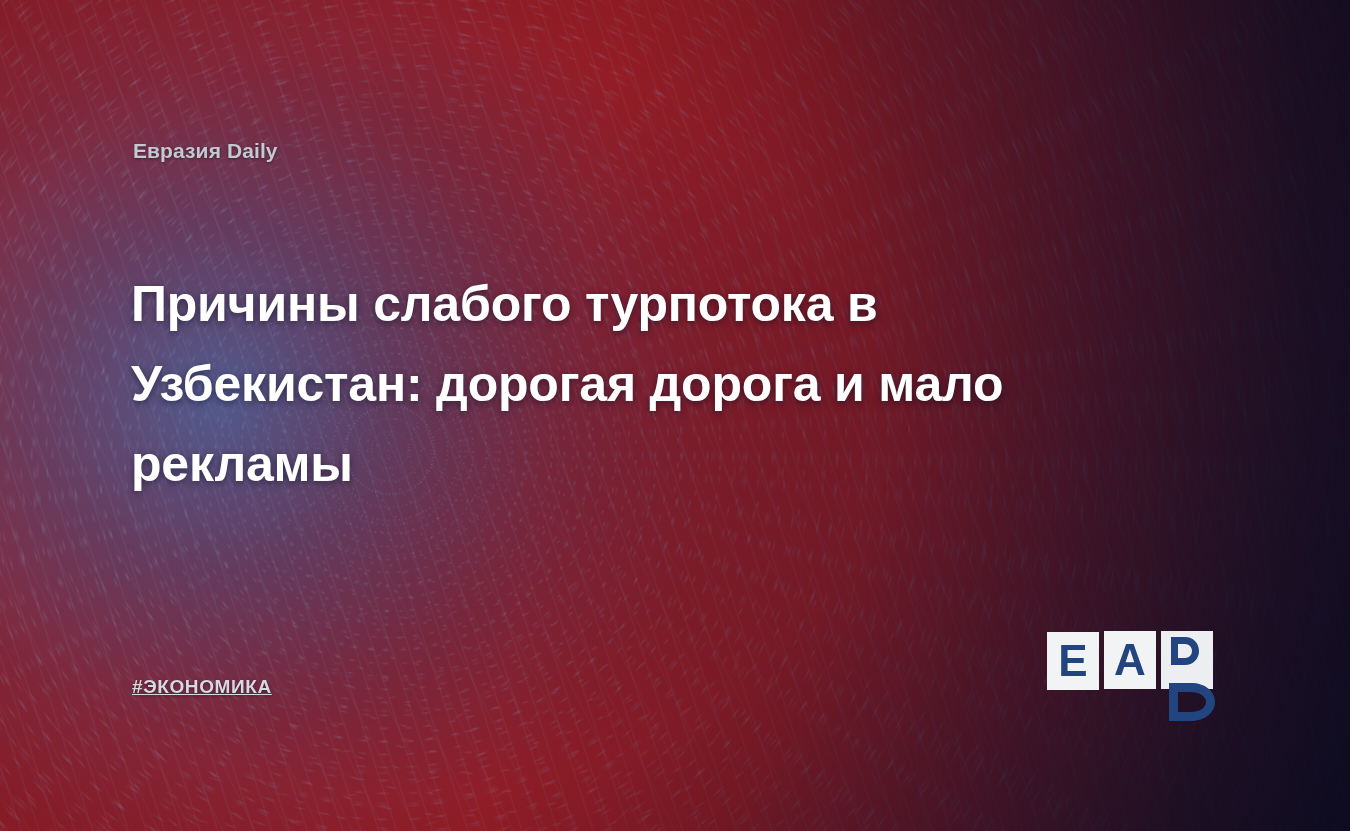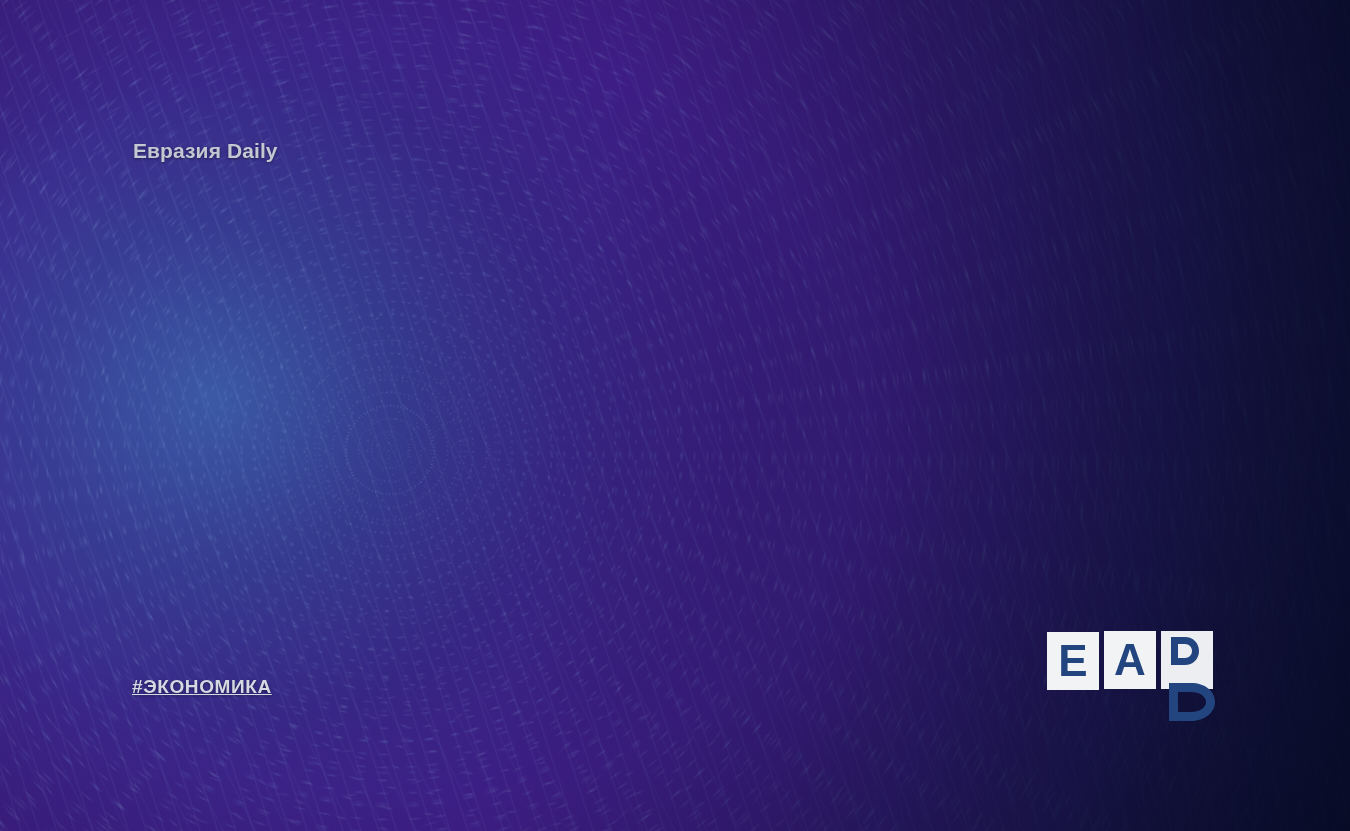--- a/index.html
+++ b/index.html
@@ -11,21 +11,21 @@
     overflow:hidden;
     background:#07142e;
     font-family:"Liberation Sans", sans-serif;
   }
 
   .card {
     position:relative;
     width:1350px;
     height:831px;
     overflow:hidden;
-    background:#4c1d95;
+    background:#b91c1c;
   }
 
   
   .bg-base {
     position:absolute; inset:0;
     background:
       radial-gradient(ellipse 900px 820px at 18% 46%,
          #27528f 0%, #1d447f 16%, #173a६e 28%, #12305f 40%, #0e2550 56%, #0a1c40 74%, #08173a 100%),
       linear-gradient(115deg, #19407a 0%, #123060 38%, #0c2150 62%, #081634 100%);
     background-blend-mode: screen, normal;
@@ -229,20 +229,21 @@
   <div class="trails c"></div>
   <div class="speckle"></div>
   <div class="speckle right"></div>
   <div class="bg-dark-right"></div>
   <div class="bg-vignette"></div>
 
   <div class="content">
 
     <div class="site-name">Евразия Daily</div>
 
+    <h1 class="headline">Причины слабого турпотока в Узбекистан: дорогая дорога и мало рекламы</h1>
 
     <div class="tag">#ЭКОНОМИКА</div>
 
     <div class="logo">
 
       <div class="logo-tile e">E</div>
 
       <div class="logo-tile a">A</div>
 
       <div class="logo-tile d"></div>

